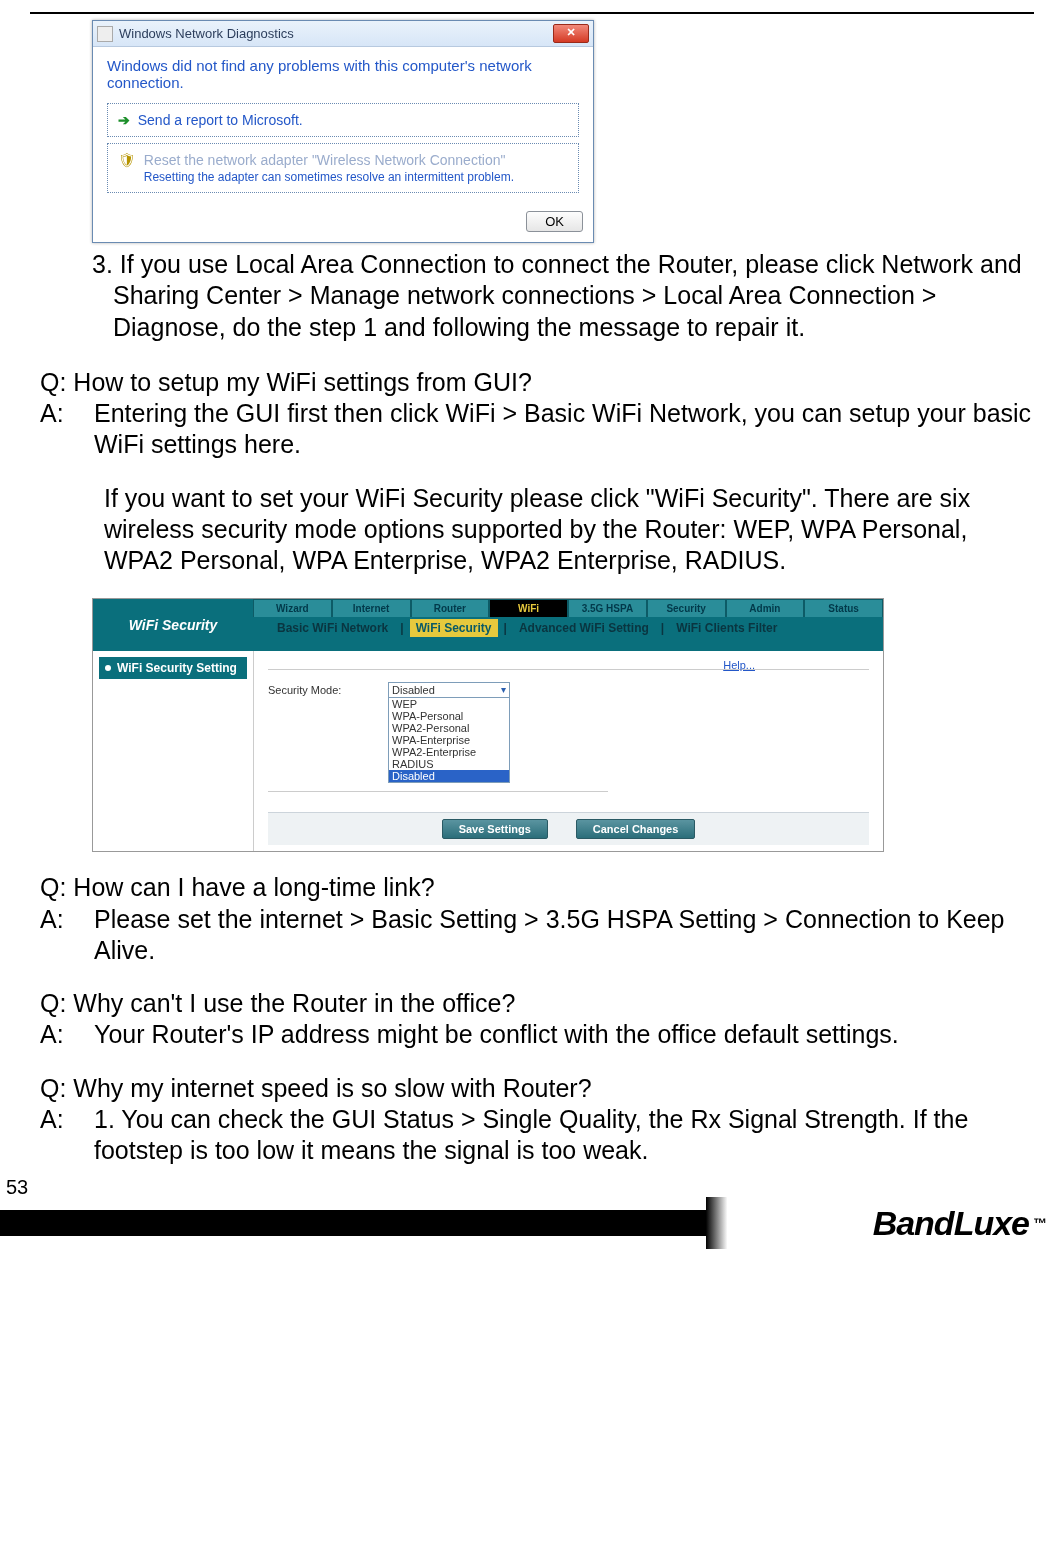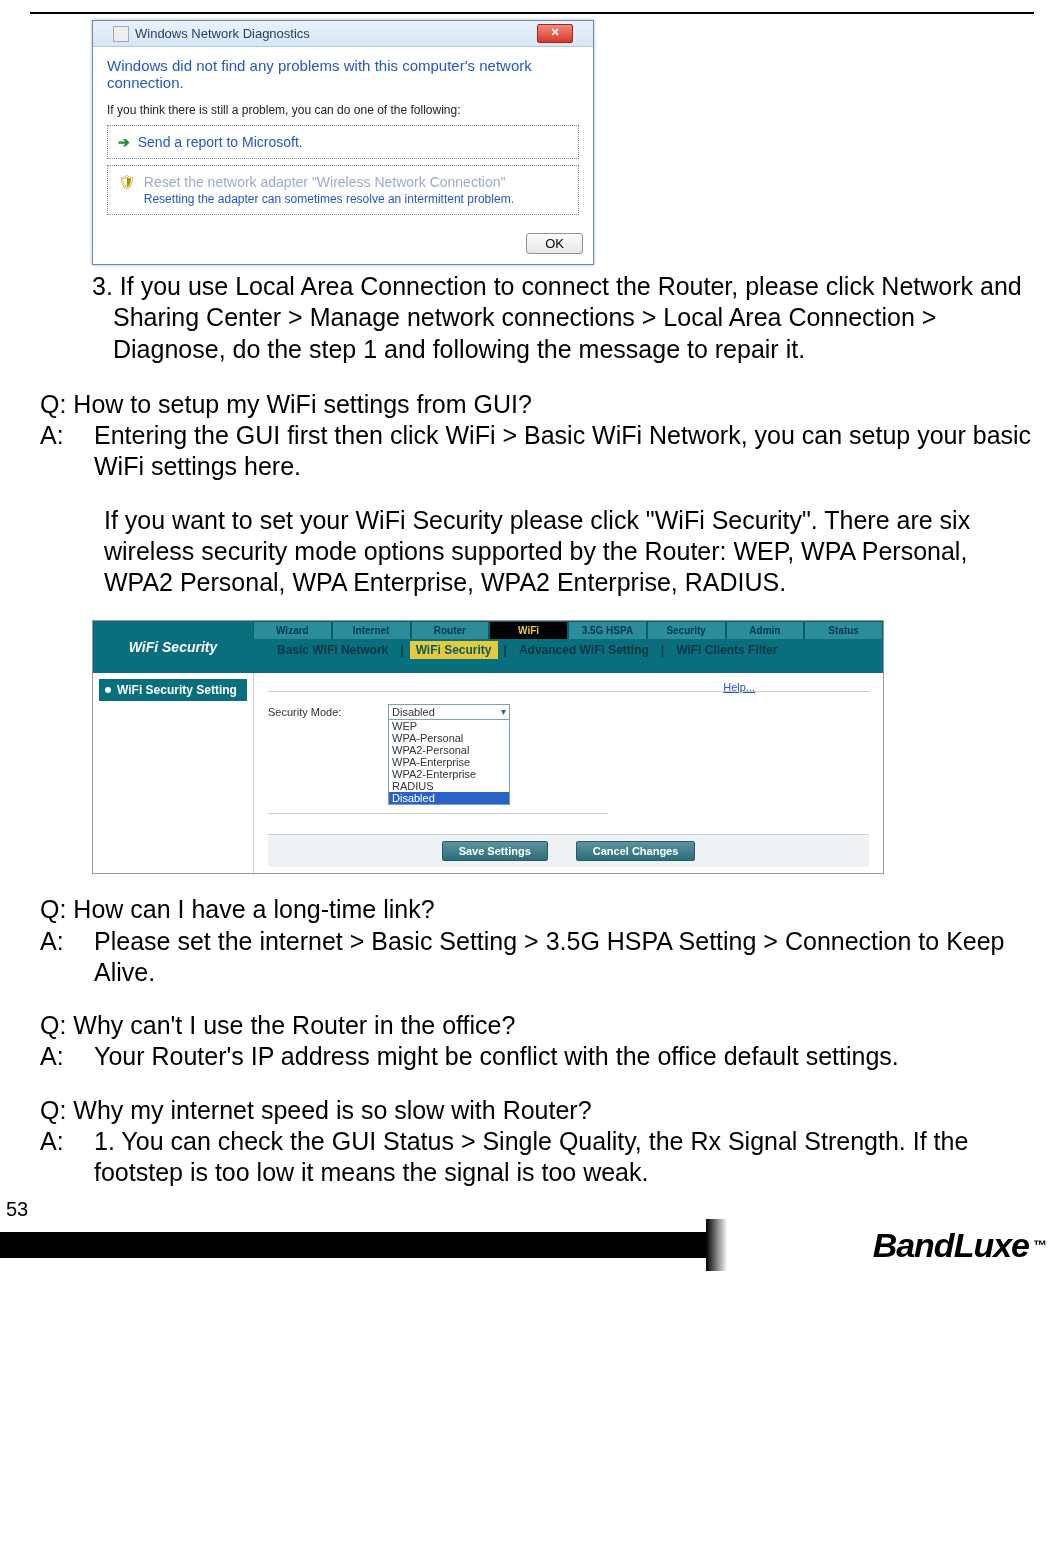--- a/index.html
+++ b/index.html
@@ -25,21 +25,21 @@
     font-size: 13px;
     color: #2b3a55;
     background: #fff;
     box-shadow: 0 0 3px rgba(0,0,0,0.3);
   }
   .win-titlebar {
     background: linear-gradient(#eaf2fb, #d7e6f7);
     border-bottom: 1px solid #b7c9df;
     display: flex;
     align-items: center;
-    padding: 3px 20px;
+    padding: 3px 4px;
   }
   .win-titlebar .win-icon {
     width: 14px; height: 14px;
     background: #eee;
     border: 1px solid #aaa;
     margin-right: 6px;
     display: inline-block;
   }
   .win-titlebar .title-text { flex: 1; color: #2c3e5c; font-size: 13px; }
   .win-close {
@@ -270,21 +270,20 @@
 <div class="page">
 
   <div class="win-dialog">
     <div class="win-titlebar">
       <span class="win-icon"></span>
       <span class="title-text">Windows Network Diagnostics</span>
       <span class="win-close">✕</span>
     </div>
     <div class="win-body">
       <div class="win-message">Windows did not find any problems with this computer's network connection.</div>
-      <div class="win-sub">If you think there is still a problem, you can do one of the following:</div>
       <div class="win-option">
         <span class="arrow-icon">➔</span>
         <span>Send a report to Microsoft.</span>
       </div>
       <div class="win-option disabled">
         <span class="shield-icon">🛡</span>
         <span>
           <span class="opt-title">Reset the network adapter "Wireless Network Connection"</span>
           <span class="opt-sub">Resetting the adapter can sometimes resolve an intermittent problem.</span>
         </span>

